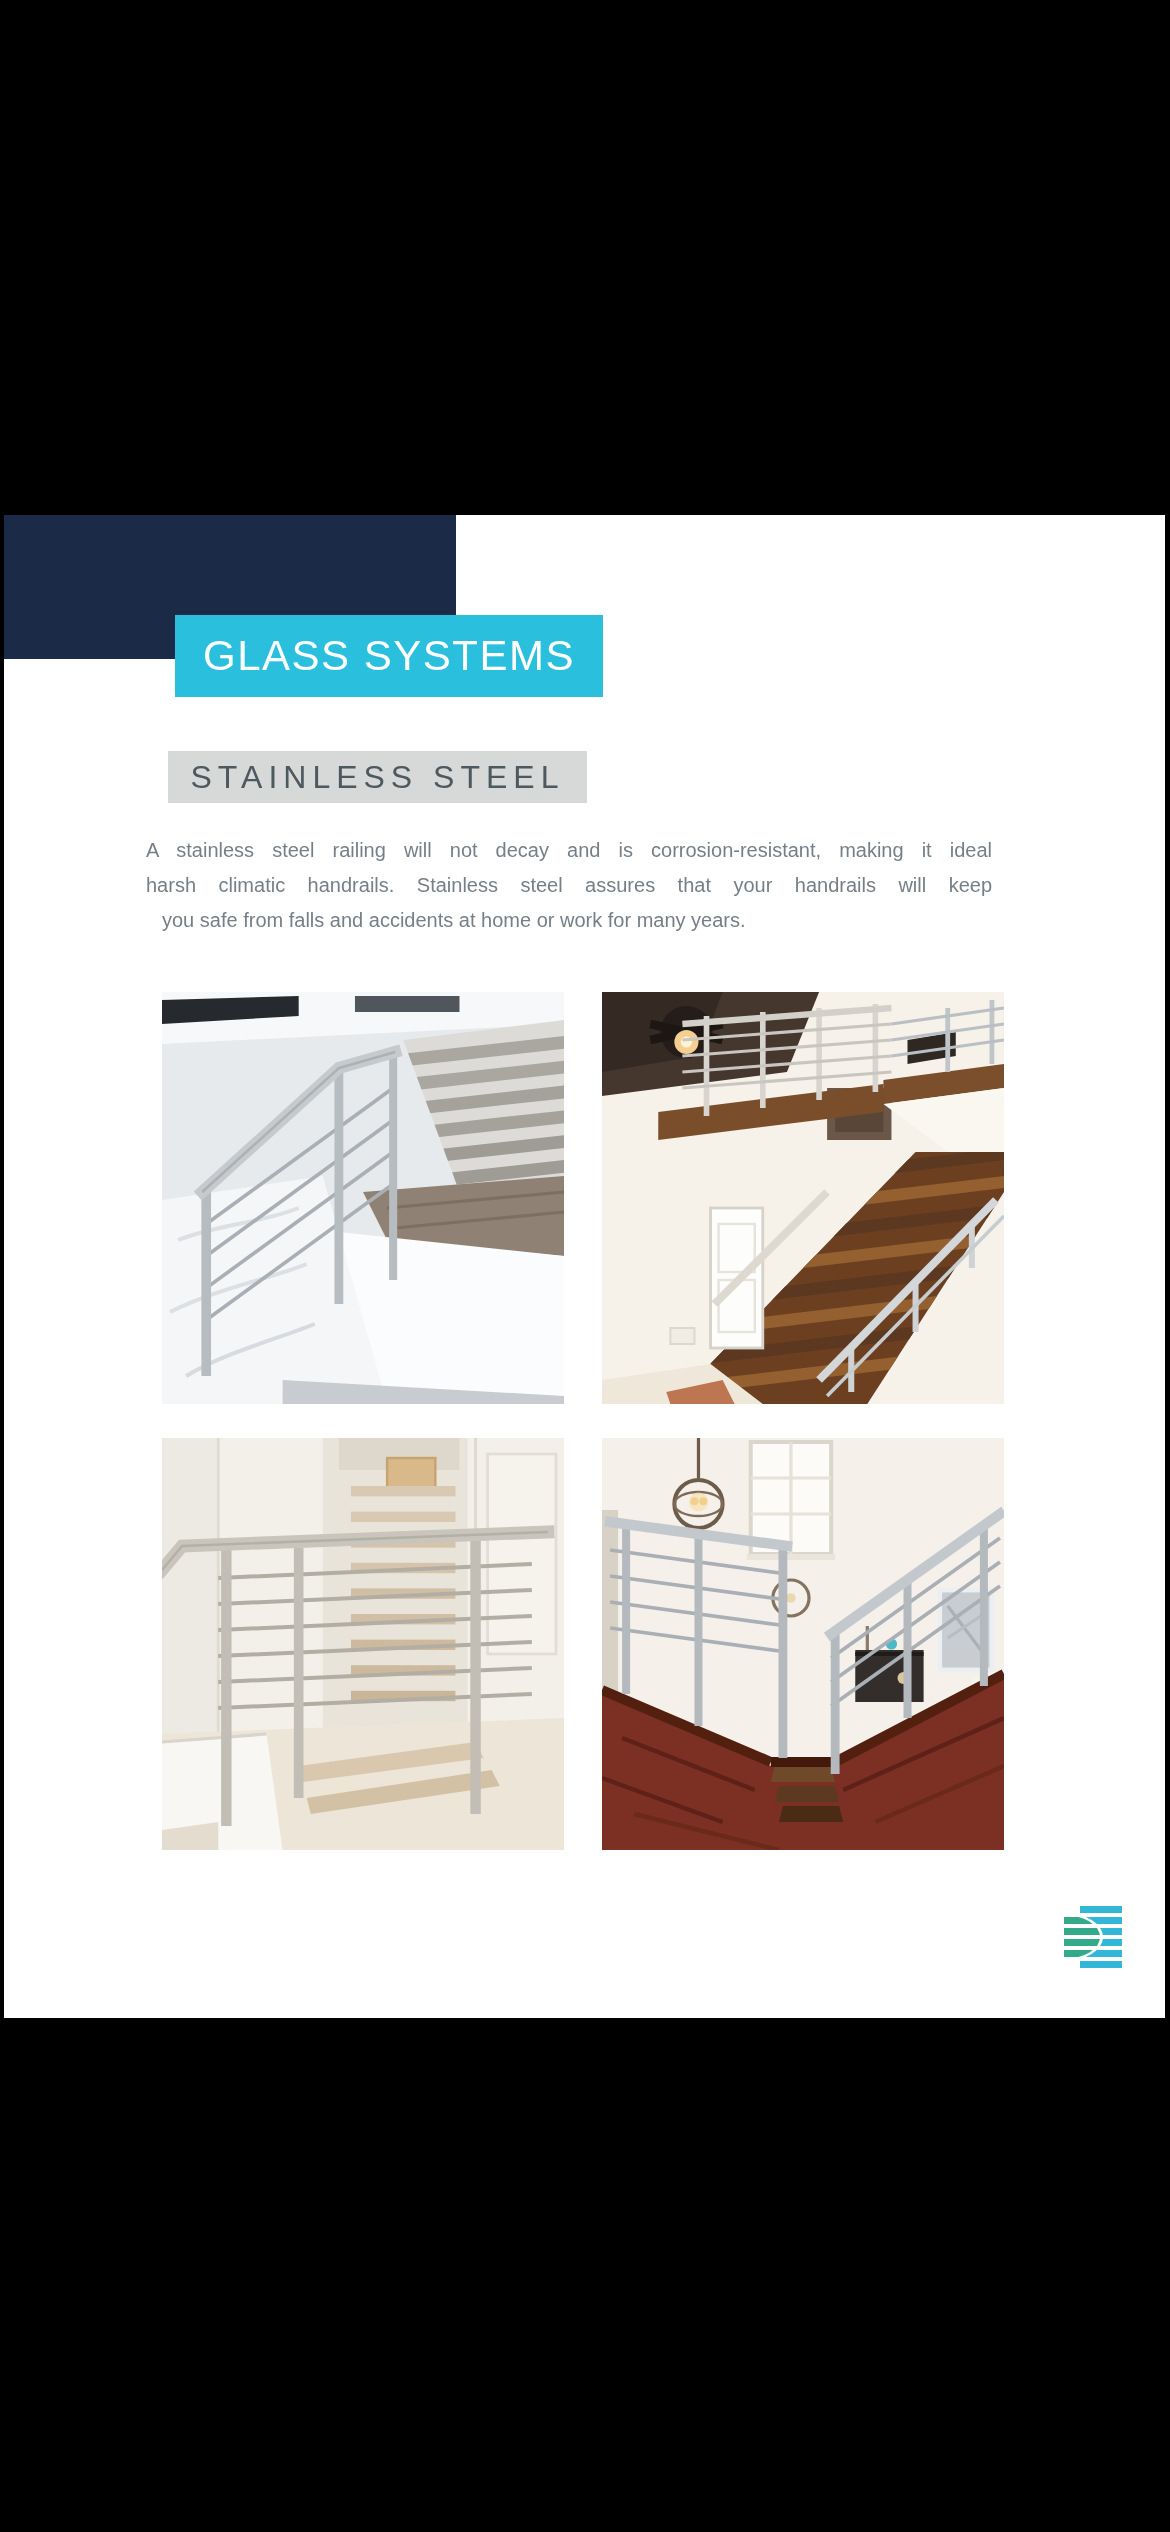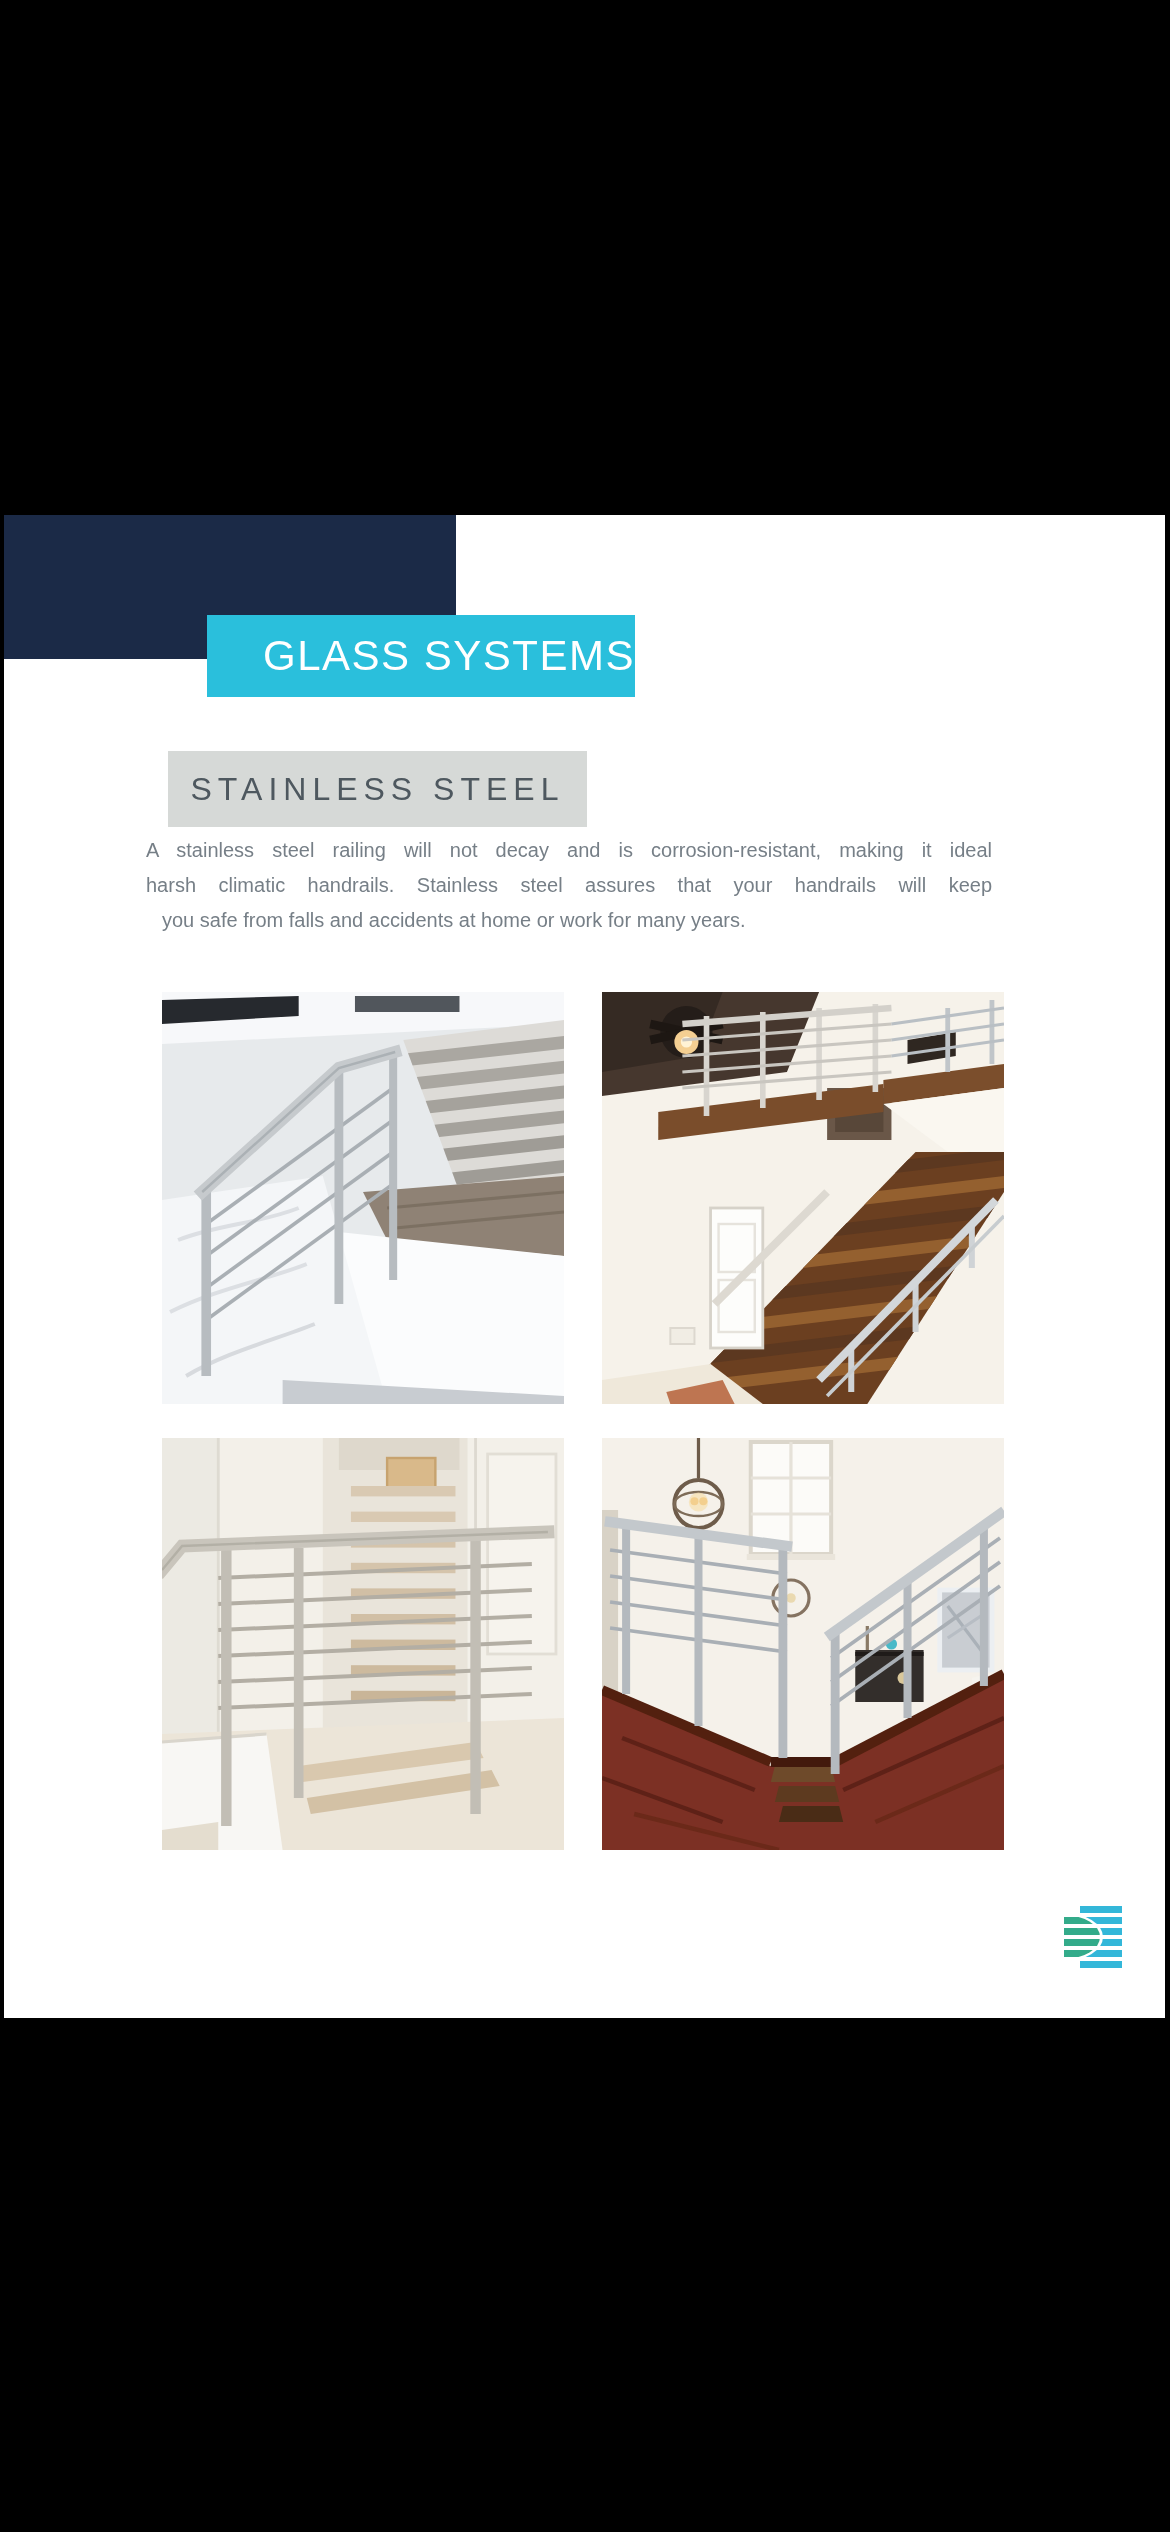--- a/index.html
+++ b/index.html
@@ -1,21 +1,21 @@
 <!DOCTYPE html>
 <html style="--screen-bg: #000000; --page-bg: #ffffff; --navy: #1b2a47; --cyan: #2abfdc; --banner-text: #ffffff; --heading-box-bg: #d6d9d7; --heading-text: #4e585f; --body-text: #767f87; --logo-blue: #33b7d9; --logo-green: #33ab8a;"><head>
 <meta charset="utf-8">
 <style>
   html,body{margin:0;padding:0;background:#000;}
   .screen{position:relative;width:1170px;height:2532px;background:var(--screen-bg,#000);overflow:hidden;font-family:"Liberation Sans",sans-serif;}
   .page{position:absolute;left:4px;top:515px;width:1161px;height:1503px;background:var(--page-bg,#fff);}
   .navy-block{position:absolute;left:0;top:0;width:452px;height:144px;background:var(--navy,#1b2a47);}
-  .banner{position:absolute;left:171px;top:100px;width:428px;height:82px;background:var(--cyan,#2abfdc);display:flex;align-items:center;justify-content:flex-end;margin-left:32px;}
+  .banner{position:absolute;left:171px;top:100px;width:428px;height:82px;background:var(--cyan,#2abfdc);display:flex;align-items:center;justify-content:center;}
   .banner-text{font-size:42px;font-weight:300;letter-spacing:1.5px;color:var(--banner-text,#fff);white-space:nowrap;}
-  .heading-box{position:absolute;left:164px;top:236px;width:419px;height:76px;background:var(--heading-box-bg,#d6d9d7);display:flex;align-items:center;justify-content:center;}
+  .heading-box{position:absolute;left:164px;top:236px;width:419px;height:52px;background:var(--heading-box-bg,#d6d9d7);display:flex;align-items:center;justify-content:center;}
   .heading-text{font-size:32px;font-weight:400;letter-spacing:6px;color:var(--heading-text,#4e585f);white-space:nowrap;}
   .paragraph{position:absolute;left:142px;top:318px;width:846px;font-size:20px;line-height:35px;color:var(--body-text,#767f87);}
   .para-line{text-align:justify;text-align-last:justify;}
   .para-line.last{text-align-last:left;margin-left:16px;}
   .photo-grid{position:absolute;left:158px;top:477px;width:842px;display:grid;grid-template-columns:402px 402px;grid-template-rows:412px 412px;column-gap:38px;row-gap:34px;}
   .photo{margin:0;width:402px;height:412px;overflow:hidden;}
   .photo svg{width:100%;height:100%;display:block;}
   .logo{position:absolute;left:1060px;top:1391px;width:58px;height:62px;}
   .logo svg{width:100%;height:100%;display:block;}
   .logo-blue rect{fill:var(--logo-blue,#33b7d9);}

